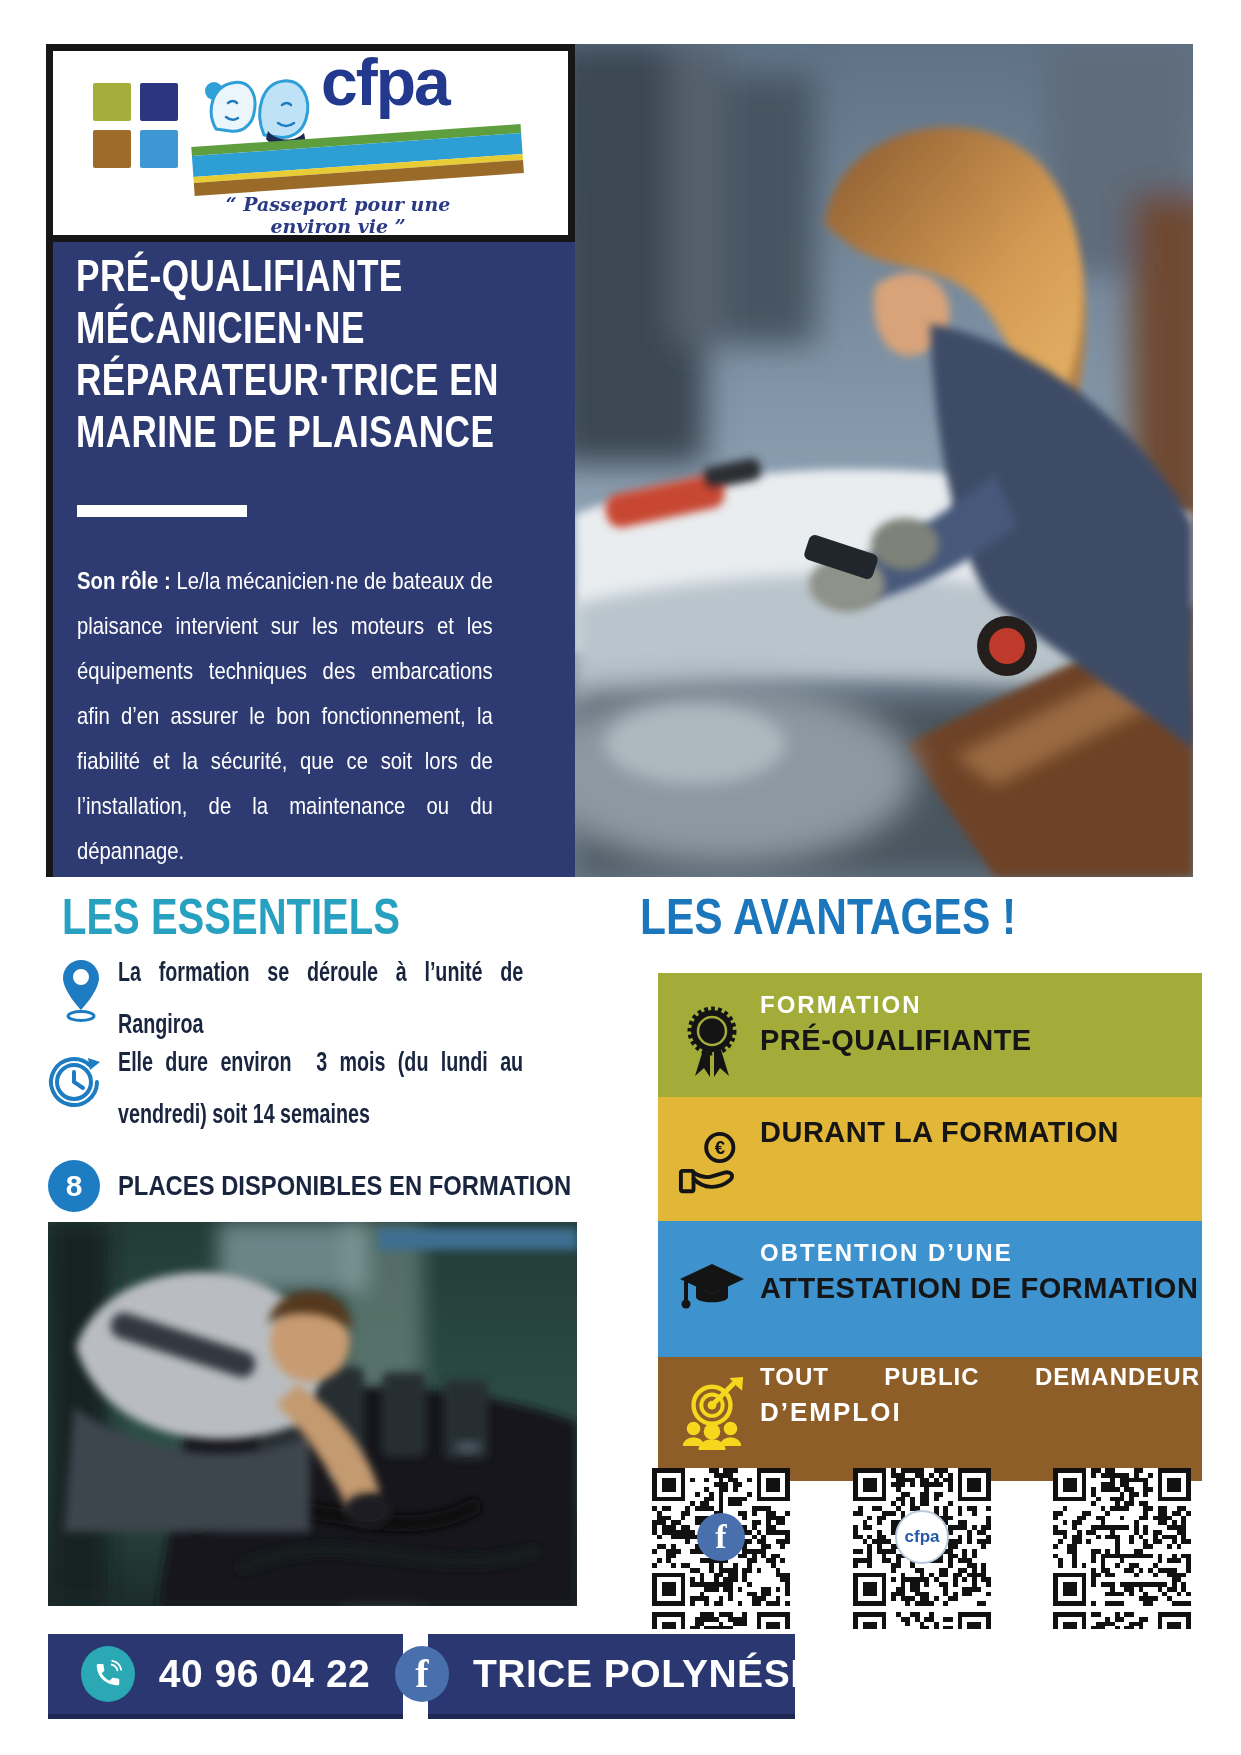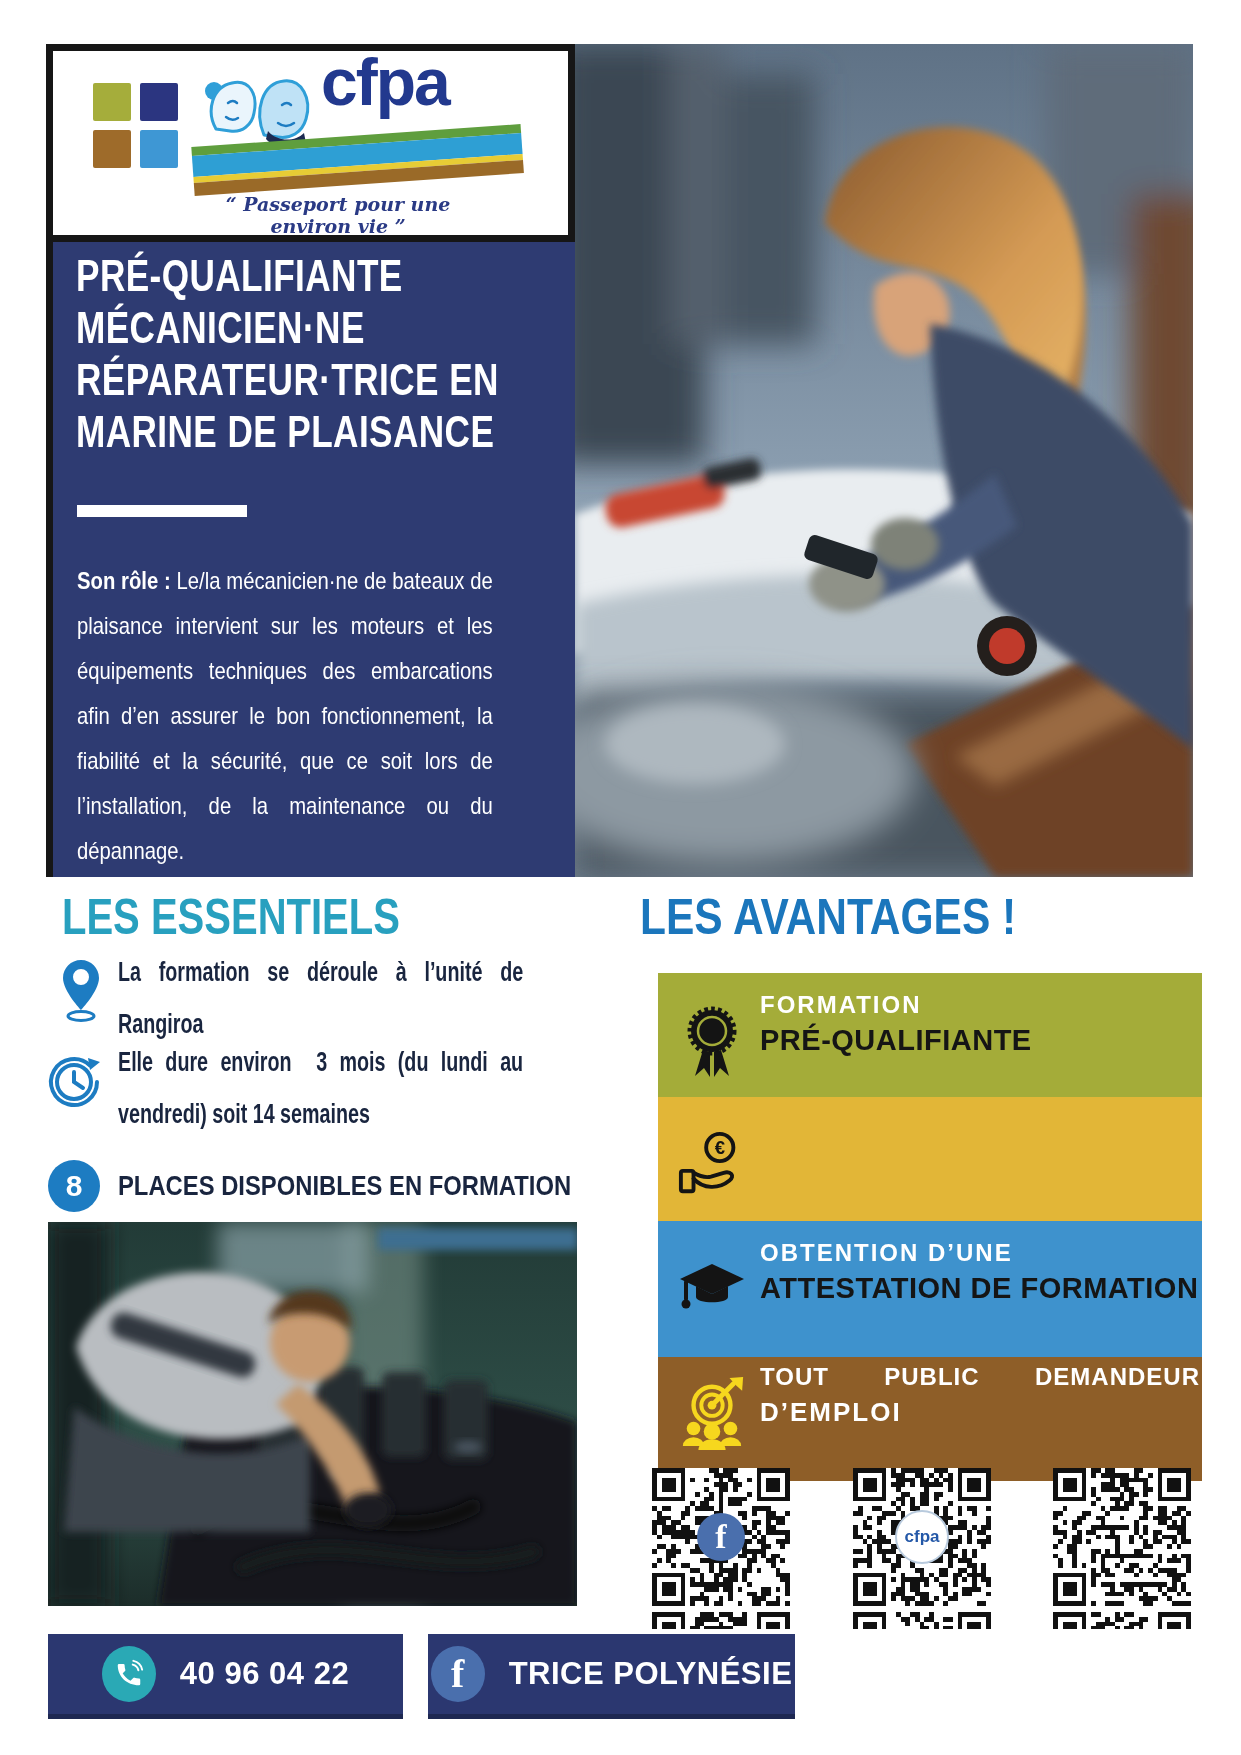--- a/index.html
+++ b/index.html
@@ -95,21 +95,21 @@
   .foot-bar{position:absolute;top:1634px;height:85px;background:var(--footer-navy);
             border-bottom:5px solid #1e2852;box-sizing:border-box;
             display:flex;align-items:center;justify-content:center;gap:24px;}
   .fb1{left:48px;width:355px;}
   .fb2{left:428px;width:367px;}
   .fb3{left:815px;width:368px;}
   .foot-ic{width:54px;height:56px;border-radius:50%;display:flex;align-items:center;justify-content:center;flex:0 0 auto;}
   .ic-teal{background:var(--footer-teal);}
   .ic-fb{background:var(--facebook-blue);color:#fff;font-size:40px;font-weight:800;
          font-family:"Liberation Serif",serif;line-height:1;}
-  .foot-label{color:#fff;font-size:31px;font-weight:800;letter-spacing:.5px;white-space:nowrap;}
+  .foot-label{color:#fff;font-size:39px;font-weight:800;letter-spacing:.5px;white-space:nowrap;}
 </style>
 </head>
 <body>
 
 <div class="page">
 
   <div class="logo-box">
     <div class="sq-grid">
       <div class="sq sq1"></div>
       <div class="sq sq2"></div>
@@ -290,20 +290,21 @@
   <div class="adv-bar b2">
     <span class="adv-icon">
       <svg viewBox="0 0 72 72" width="70" height="70" aria-hidden="true">
         <circle cx="44" cy="18" r="14" fill="none" stroke="#141414" stroke-width="4"></circle>
         <text x="44" y="25" text-anchor="middle" font-size="19" font-weight="bold" fill="#141414">€</text>
         <rect x="4" y="42" width="13" height="21" rx="2" fill="none" stroke="#141414" stroke-width="4"></rect>
         <path d="M17 50 c10 11 26 11 37 2 c6 -5 1 -10 -6 -8 l-13 4 c-6 1.5 -11 0 -18 -4" fill="none" stroke="#141414" stroke-width="4" stroke-linecap="round" stroke-linejoin="round"></path>
       </svg>
     </span>
     <div class="adv-text">
+      <div class="l2">DURANT LA FORMATION</div>
     </div>
   </div>
 
   <div class="adv-bar b4">
     <span class="adv-icon">
       <svg viewBox="0 0 72 76" width="70" height="74" aria-hidden="true">
         <g fill="#f6d71e">
           <circle cx="36" cy="30" r="19" fill="none" stroke="#f6d71e" stroke-width="4.5"></circle>
           <circle cx="36" cy="30" r="11" fill="none" stroke="#f6d71e" stroke-width="4"></circle>
           <circle cx="36" cy="30" r="4.5"></circle>

